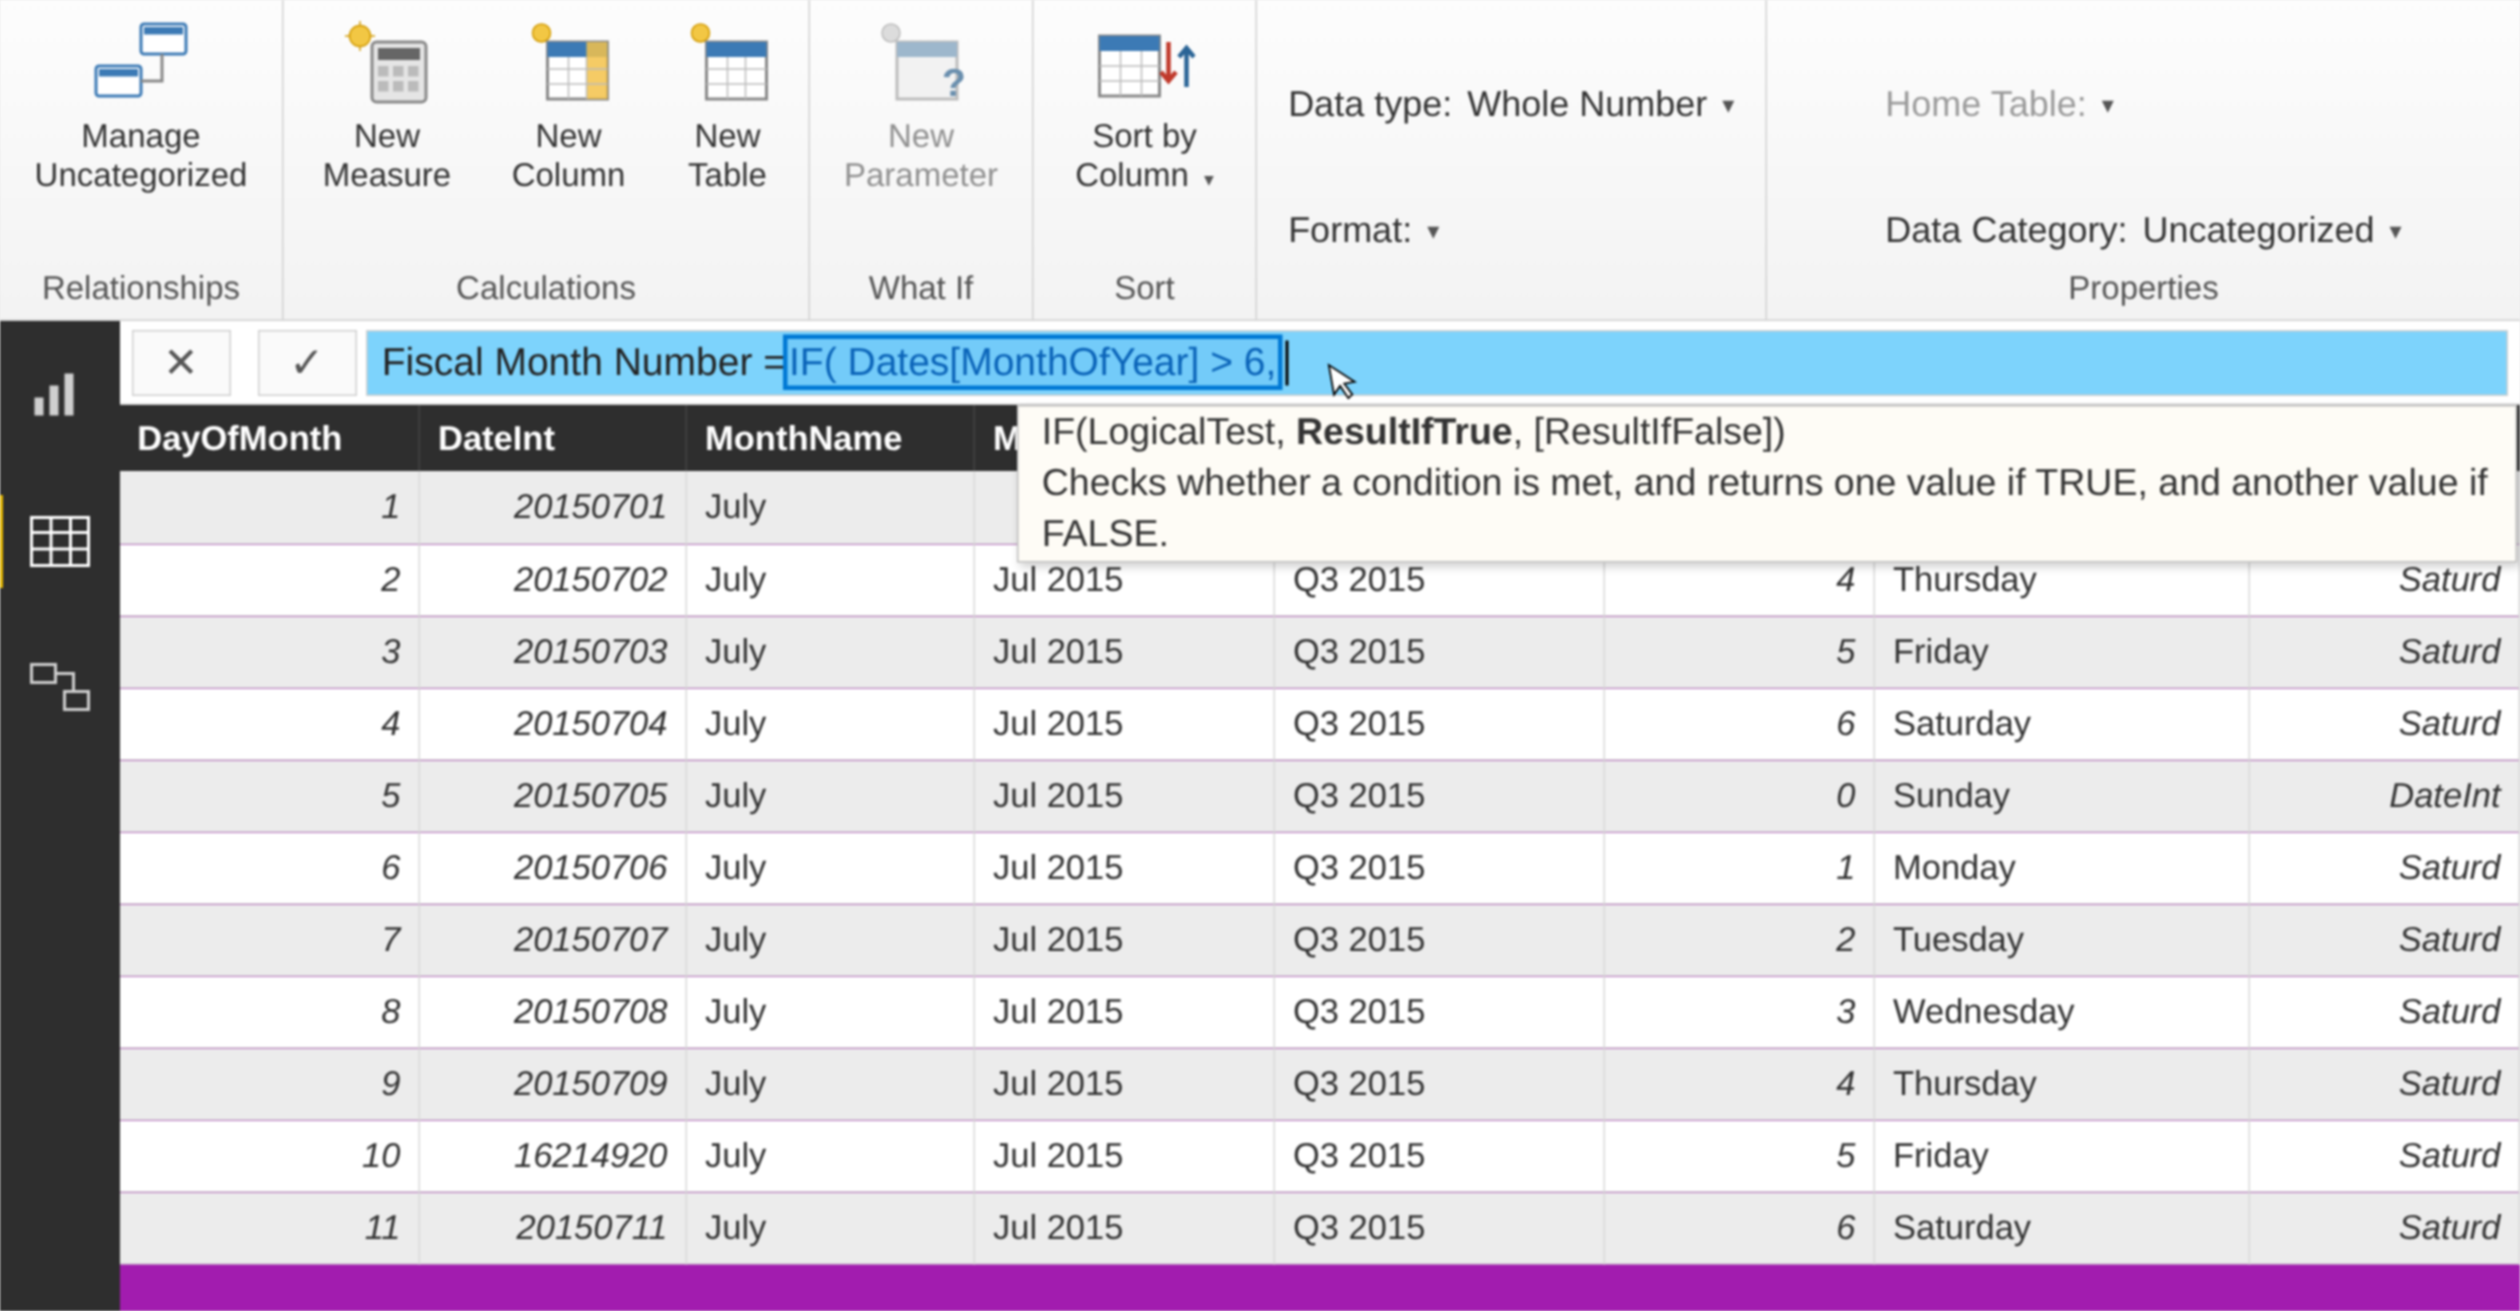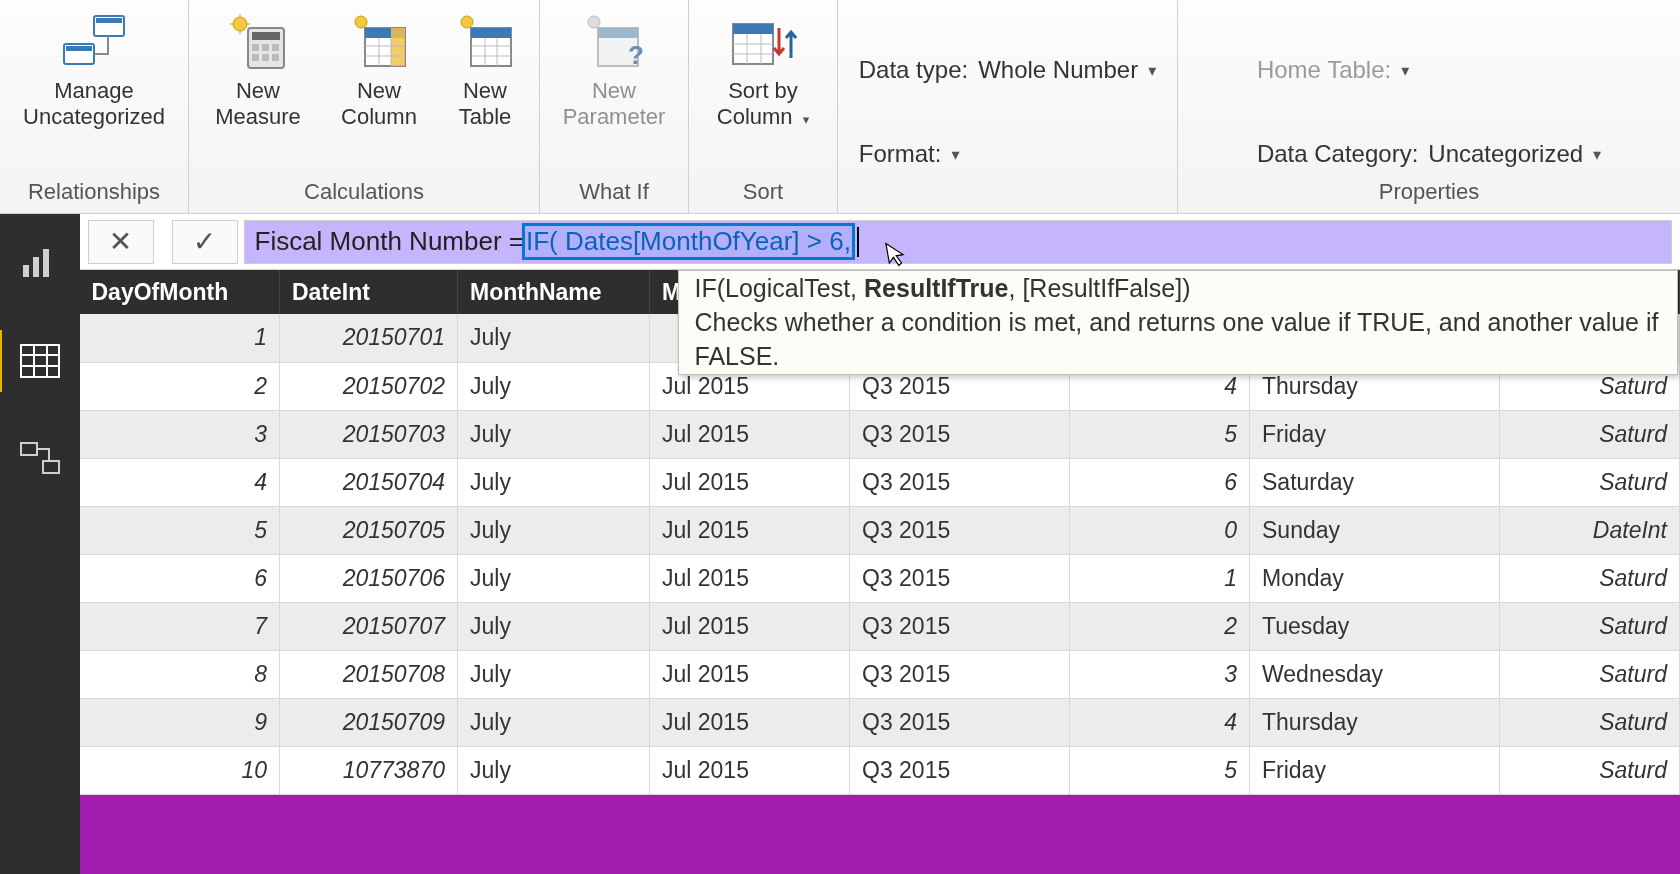--- a/index.html
+++ b/index.html
@@ -75,21 +75,21 @@
   .formula-bar{
     height:56px;background:#fff;border-bottom:1px solid var(--ribbon-line);
     display:flex;align-items:center;padding:0 8px;gap:6px;position:relative;z-index:5;
   }
   .fx-btn{
     width:66px;height:44px;border:1px solid #cfcfcf;background:#fafafa;
     display:flex;align-items:center;justify-content:center;font-size:28px;color:#555;
   }
   .fx-gap{width:6px;}
   .formula-input{
-    flex:1;height:44px;border:1px solid #cfcfcf;background:#c4b5fd;
+    flex:1;height:44px;border:1px solid #cfcfcf;background:#7dd3fc;
     font-family:Consolas,"Courier New",monospace;font-size:26px;color:#222;
     display:flex;align-items:center;padding:0 10px;white-space:pre;position:relative;
   }
   .formula-highlight{background:rgba(0,120,212,.08);outline:3px solid var(--blue-select);outline-offset:-1px;padding:1px 2px;color:var(--accent);}
   .dax-kw{color:var(--accent);}
   .caret-anim{display:inline-block;width:2px;height:30px;background:#000;margin-left:4px;animation:blink 1s steps(1) infinite;vertical-align:middle;}
   @keyframes blink{50%{opacity:0;}}
   
   .intellisense{
     position:absolute;left:598px;top:56px;z-index:10;
@@ -459,26 +459,36 @@
               <td class="num">20150709</td>
               <td>July</td>
               <td>Jul 2015</td>
               <td>Q3 2015</td>
               <td class="num-r">4</td>
               <td>Thursday</td>
               <td class="right-fade">Saturd</td>
             </tr>
             <tr>
               <td class="num">10</td>
-              <td class="num">10773870</td>
+              <td class="num">16214920</td>
               <td>July</td>
               <td>Jul 2015</td>
               <td>Q3 2015</td>
               <td class="num-r">5</td>
               <td>Friday</td>
               <td class="right-fade">Saturd</td>
             </tr>
+            <tr>
+              <td class="num">11</td>
+              <td class="num">20150711</td>
+              <td>July</td>
+              <td>Jul 2015</td>
+              <td>Q3 2015</td>
+              <td class="num-r">6</td>
+              <td>Saturday</td>
+              <td class="right-fade">Saturd</td>
+            </tr>
           </tbody>
       </table>
     </div>
 
   </div>
 </div>
 
 </body></html>

